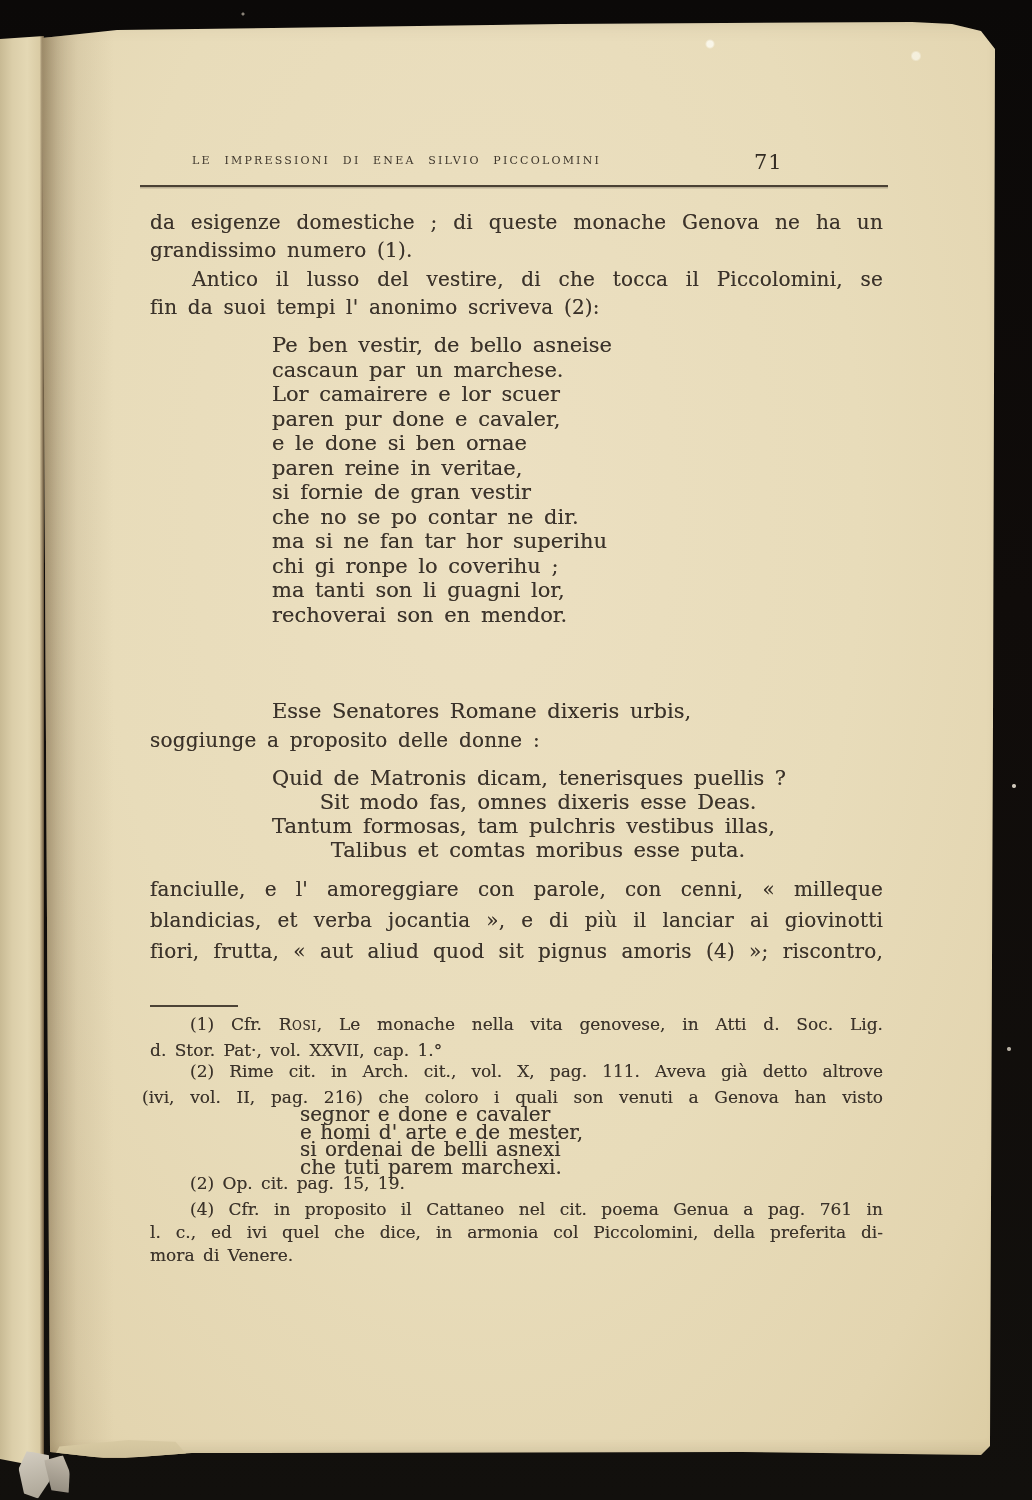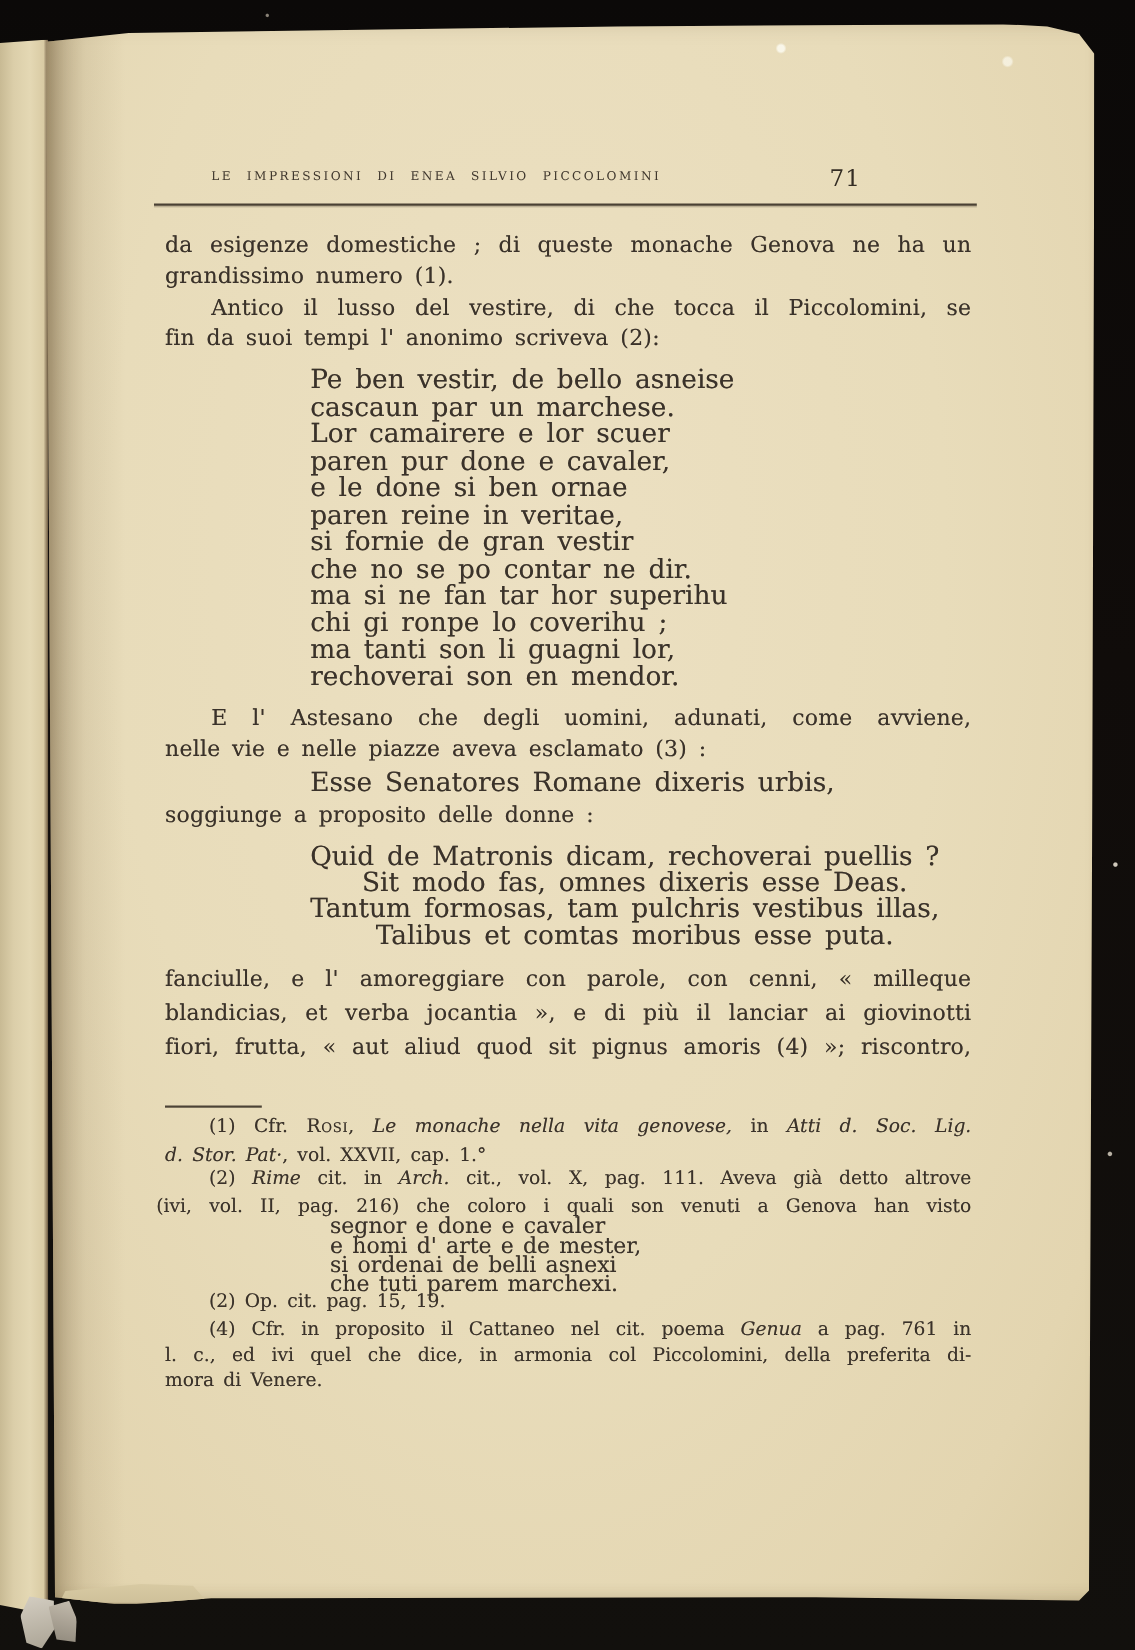--- a/index.html
+++ b/index.html
@@ -45,33 +45,33 @@
     font-size:11px;letter-spacing:2.2px;word-spacing:7px;color:#3e362c;white-space:nowrap;}
   .page-number{position:absolute;top:128px;left:712px;font-size:21px;letter-spacing:1px;color:#342d24;}
   .header-rule{position:absolute;top:163px;left:98px;width:748px;height:2px;background:#4a4134;
     box-shadow:0 1.5px 0 rgba(74,65,52,0.28);}
 
   
   .blk{position:absolute;left:108px;width:733px;font-size:20px;line-height:28px;
     letter-spacing:0.2px;word-spacing:4px;text-shadow:0 0 0.5px rgba(58,48,36,0.55);}
   .j{text-align:justify;text-align-last:justify;}
   .ind{text-indent:42px;}
-  .verse{position:absolute;left:240px;font-size:24px;line-height:24.5px;word-spacing:4px;
+  .verse{position:absolute;left:230px;font-size:21px;line-height:24.5px;word-spacing:4px;
     text-shadow:0 0 0.5px rgba(58,48,36,0.5);}
   .verse.q{line-height:24px;}
   .q .shift{padding-left:18px;text-align:center;}
   .p5{line-height:31px;}
   .fnrule{position:absolute;top:983px;left:108px;width:88px;height:2px;background:#4c4336;}
   .fn{position:absolute;left:108px;width:733px;font-size:17px;line-height:26px;word-spacing:3px;
     text-shadow:0 0 0.4px rgba(58,48,36,0.5);}
   .fn4{line-height:23px;}
   .find{text-indent:40px;}
   .fverse{position:absolute;left:258px;font-size:20px;line-height:17.5px;word-spacing:2px;
     text-shadow:0 0 0.4px rgba(58,48,36,0.5);}
-  .it{font-style:italic;}
+  .it{}
   .sc{font-variant:small-caps;letter-spacing:0.6px;}
 </style>
 </head>
 <body>
 
 <div class="scene">
   <div class="page-edge"></div>
 
   <div class="page">
     <div class="fold-shadow"></div>
@@ -98,35 +98,31 @@
       <div>e le done si ben ornae</div>
       <div>paren reine in veritae,</div>
       <div>si fornie de gran vestir</div>
       <div>che no se po contar ne dir.</div>
       <div>ma si ne fan tar hor superihu</div>
       <div>chi gi ronpe lo coverihu ;</div>
       <div>ma tanti son li guagni lor,</div>
       <div>rechoverai son en mendor.</div>
     </div>
 
-    <div class="blk" style="top:616px">
-      <div class="j ind">E l' Astesano che degli uomini, adunati, come avviene,</div>
-      <div>nelle vie e nelle piazze aveva esclamato (3) :</div>
-    </div>
 
     <div class="verse" style="top:677px">
       <div>Esse Senatores Romane dixeris urbis,</div>
     </div>
 
     <div class="blk" style="top:704px">
       <div>soggiunge a proposito delle donne :</div>
     </div>
 
     <div class="verse q" style="top:744px">
-      <div>Quid de Matronis dicam, rechoverai puellis ?</div>
+      <div>Quid de Matronis dicam, tenerisques puellis ?</div>
       <div class="shift">Sit modo fas, omnes dixeris esse Deas.</div>
       <div>Tantum formosas, tam pulchris vestibus illas,</div>
       <div class="shift">Talibus et comtas moribus esse puta.</div>
     </div>
 
     <div class="blk p5" style="top:852px">
       <div class="j">fanciulle, e l' amoreggiare con parole, con cenni, « milleque</div>
       <div class="j">blandicias, et verba jocantia », e di più il lanciar ai giovinotti</div>
       <div class="j">fiori, frutta, « aut aliud quod sit pignus amoris (4) »; riscontro,</div>
     </div>

